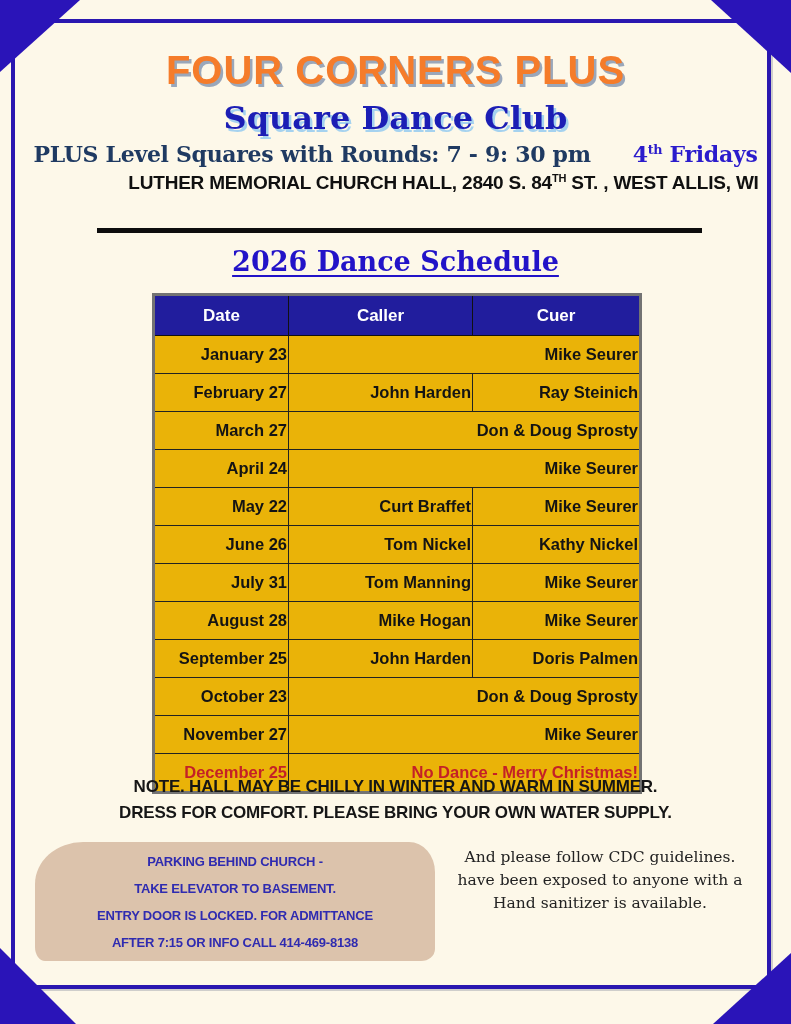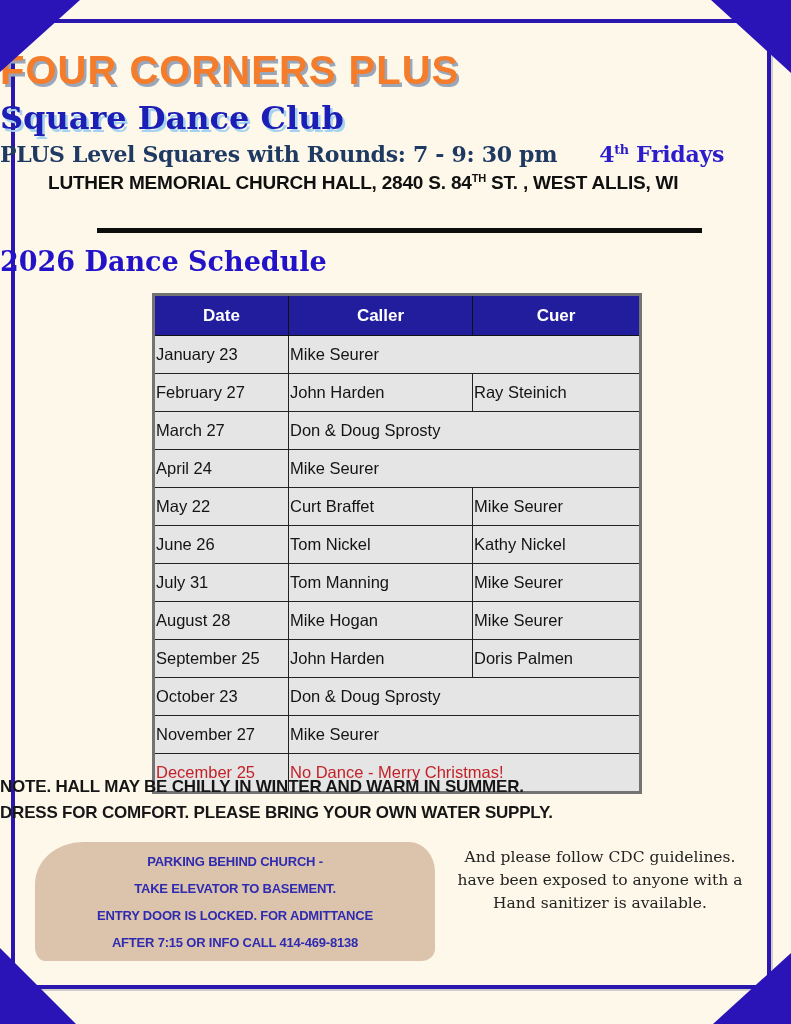--- a/index.html
+++ b/index.html
@@ -17,21 +17,21 @@
     box-shadow:2px 2px 0 rgba(120,130,150,.35);
     pointer-events:none;
   }
   
   .corner{position:absolute;background:#2a14b8;z-index:5;}
   .corner.tl{left:0;top:0;width:80px;height:72px;clip-path:polygon(0 0,100% 0,0 100%);}
   .corner.tr{right:0;top:0;width:80px;height:73px;clip-path:polygon(0 0,100% 0,100% 100%);}
   .corner.bl{left:0;bottom:0;width:76px;height:76px;clip-path:polygon(0 0,100% 100%,0 100%);}
   .corner.br{right:0;bottom:0;width:78px;height:71px;clip-path:polygon(100% 0,100% 100%,0 100%);}
 
-  .center{position:absolute;left:0;width:100%;}
+  .center{position:absolute;left:0;width:100%;text-align:center;}
 
   .main-title{
     top:48px;
     font-size:40px;font-weight:bold;letter-spacing:1px;
     color:#f57c2a;
     text-shadow:2.5px 2.5px 0 #9aa7ba;
   }
   .sub-title{
     top:99px;
     font-family:"DejaVu Serif",serif;
@@ -60,44 +60,45 @@
   }
   .divider{
     position:absolute;left:97px;top:228px;width:605px;height:5px;
     background:#0d0d0d;
   }
   .schedule-title{
     top:246px;
     font-family:"DejaVu Serif",serif;
     font-size:27px;font-weight:bold;
     color:#2213c8;
+    text-decoration:underline;
     text-underline-offset:4px;
   }
 
   
   table.schedule{
     position:absolute;left:152px;top:293px;width:487px;
     border-collapse:collapse;
     border:3px solid #737373;
     table-layout:fixed;
   }
   table.schedule col.c-date{width:135px;}
   table.schedule col.c-caller{width:184px;}
   table.schedule col.c-cuer{width:168px;}
   table.schedule th{
     background:#211d9d;color:#fff;
     font-size:17px;font-weight:bold;
     height:37px;border:1.5px solid #111;
     text-align:center;vertical-align:middle;
   }
   table.schedule td{
-    font-size:16.5px;font-weight:normal;color:#141414;
+    font-size:16.5px;font-weight:bold;color:#141414;
     height:35px;border:1.5px solid #222;
-    text-align:left;vertical-align:middle;
-    background:#e5e5e5;
+    text-align:right;vertical-align:middle;
+    background:#eab308;
   }
   table.schedule tr.red td{color:#c42127;}
 
   .note{
     top:774px;
     font-size:17px;font-weight:bold;letter-spacing:-0.2px;
     color:#161616;line-height:26px;
   }
 
   .parking-box{

